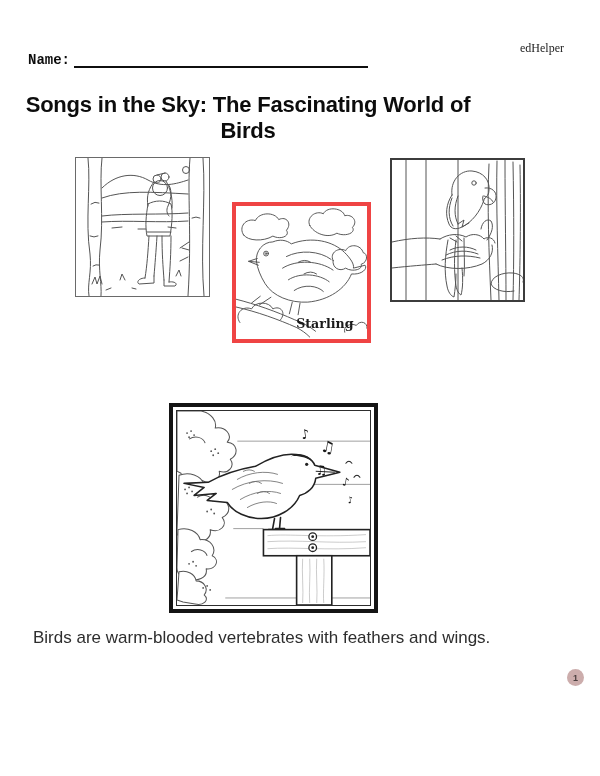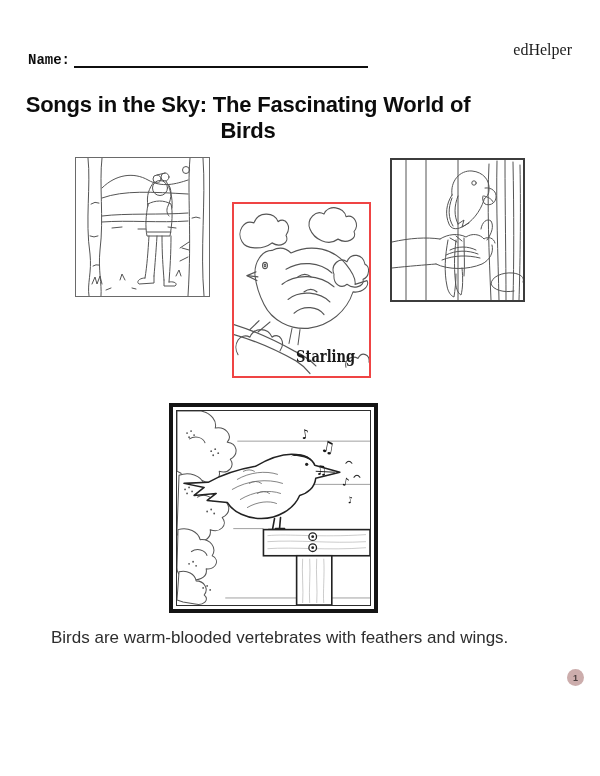--- a/index.html
+++ b/index.html
@@ -1,33 +1,33 @@
 <!DOCTYPE html>
 <html><head>
 <meta charset="utf-8">
 <style>
   html,body{margin:0;padding:0;}
   body{
     width:600px;height:776px;background:#ffffff;position:relative;overflow:hidden;
     font-family:"Liberation Sans","DejaVu Sans",sans-serif;
   }
   .abs{position:absolute;}
-  .brand{top:41px;right:28px;font-family:"Liberation Serif","DejaVu Serif",serif;font-size:16px;color:#1c1c1c;}
+  .brand{top:41px;right:36px;font-family:"Liberation Serif","DejaVu Serif",serif;font-size:12px;color:#1c1c1c;}
   .name-label{top:52px;left:28px;font-family:Liberation Mono, monospace;font-weight:bold;font-size:14px;color:#0d0d0d;}
   .name-line{top:66px;left:74px;width:294px;height:0;border-bottom:2px solid #0f0f0f;}
   .title{top:92px;left:0;width:496px;text-align:center;font-size:22px;font-weight:bold;color:#0c0c0c;letter-spacing:-0.2px;}
   .img-box{background:#fff;box-sizing:border-box;}
   #img-birdwatcher{left:75px;top:157px;width:135px;height:140px;border:1px solid #6a6a6a;}
-  #img-starling{left:232px;top:202px;width:139px;height:176px;border:2px solid #ef4444;}
+  #img-starling{left:232px;top:202px;width:139px;height:141px;border:4px solid #ef4444;}
   #img-parrot{left:390px;top:158px;width:135px;height:144px;border:2px solid #3c3c3c;}
   .frame{left:169px;top:403px;width:209px;height:210px;border:4px solid #141414;padding:3px;box-sizing:border-box;background:#fff;}
   .frame-inner{width:100%;height:100%;border:1.5px solid #2e2e2e;box-sizing:border-box;background:#fff;}
   svg{display:block;width:100%;height:100%;}
   .ln path,.ln circle{fill:none;stroke:#555;stroke-width:1;stroke-linecap:round;stroke-linejoin:round;}
-  .poem{top:626px;left:33px;font-size:17px;line-height:23.6px;color:#2e2e2e;margin-left:18px;}
+  .poem{top:626px;left:33px;font-size:17px;line-height:23.6px;color:#2e2e2e;}
   .badge{top:669px;left:567px;width:17px;height:17px;border-radius:50%;background:#ccadac;
          display:flex;align-items:center;justify-content:center;
          font-size:9px;font-weight:bold;color:#4c4040;}
   .note-text{font-family:"DejaVu Sans",sans-serif;fill:#161616;}
   .caption-text{font-family:"DejaVu Serif","Liberation Serif",serif;font-weight:bold;fill:#1a1a1a;}
 </style>
 </head>
 <body>
 
 <div class="abs brand">edHelper</div>

